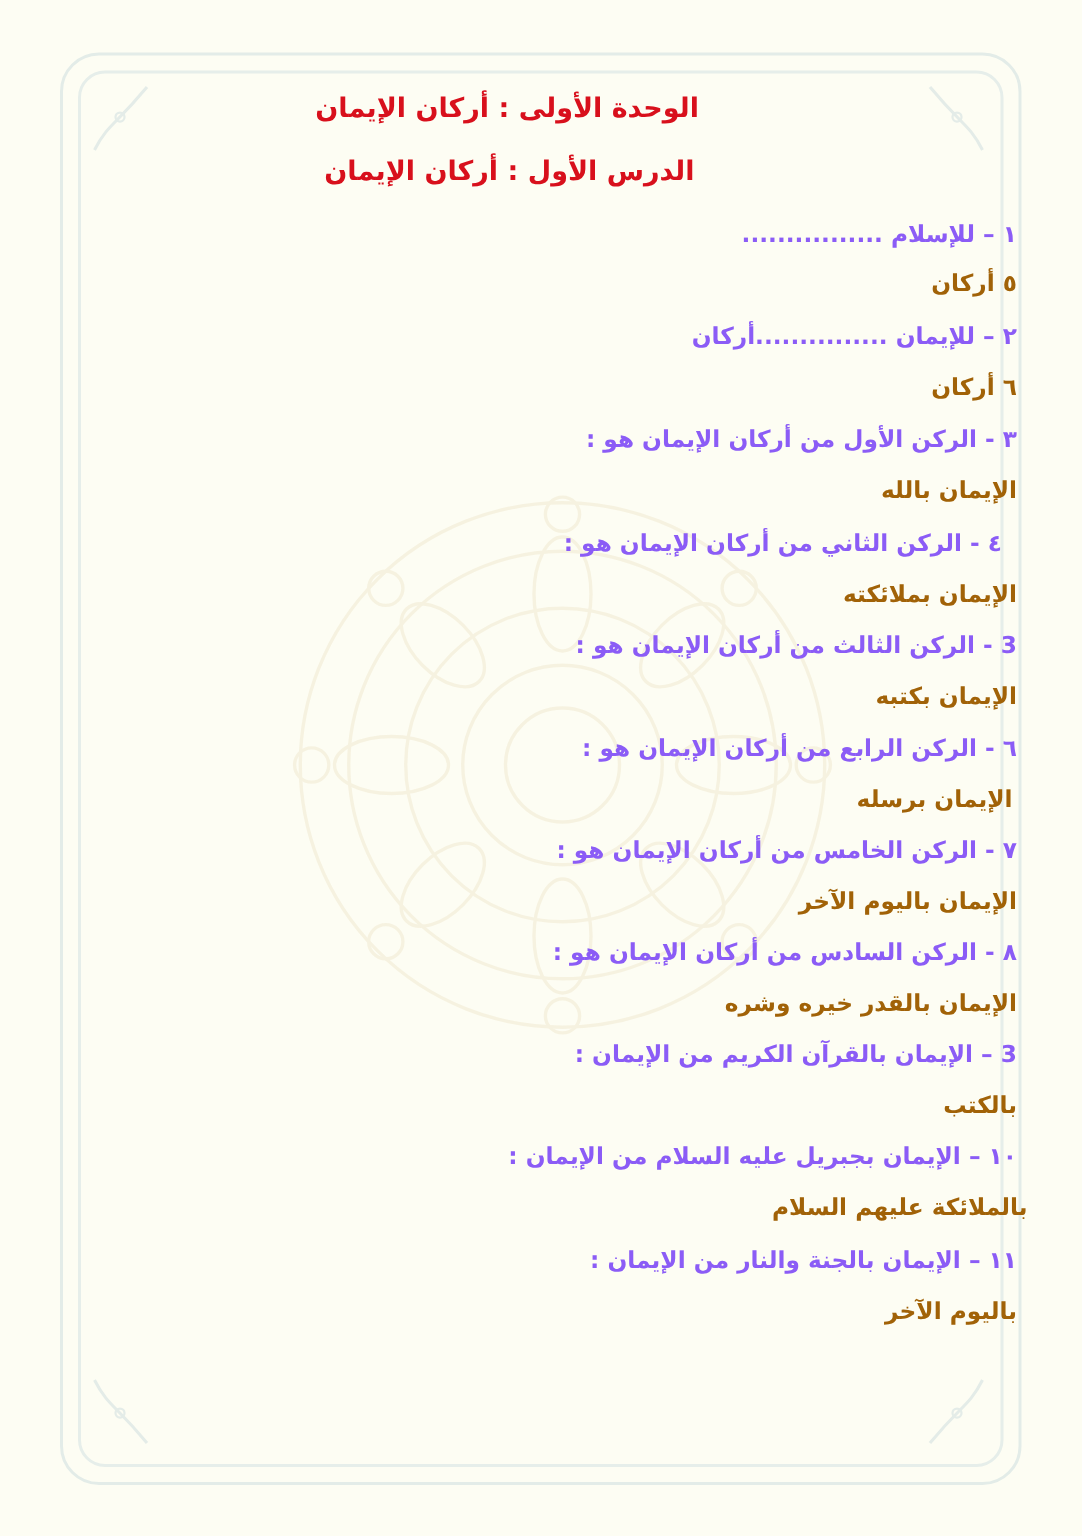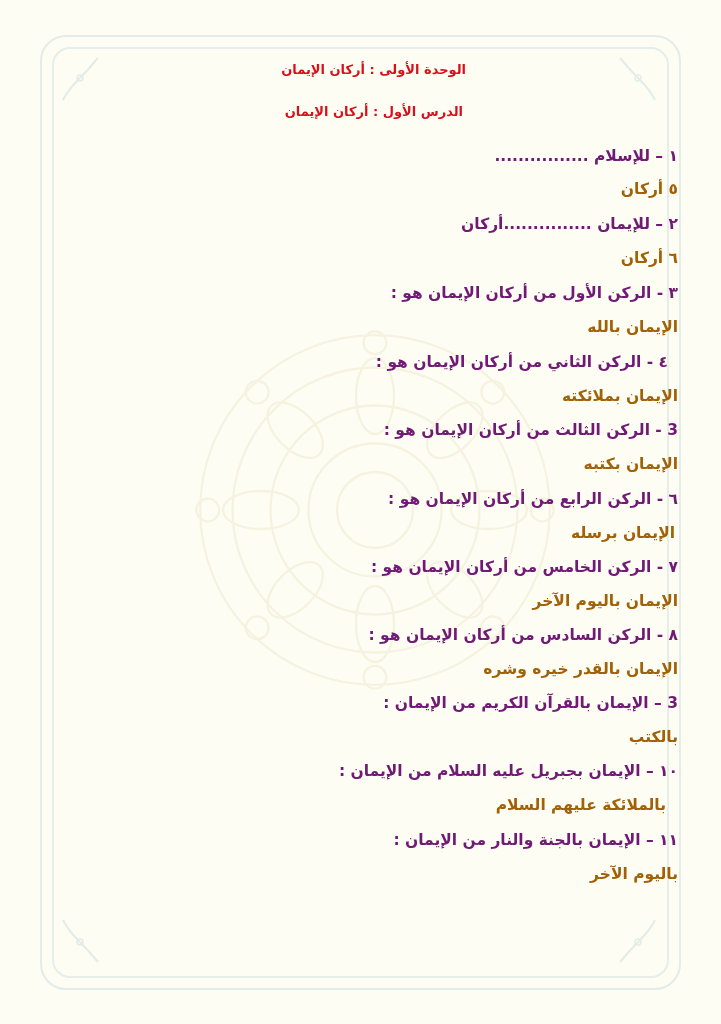--- a/index.html
+++ b/index.html
@@ -37,32 +37,32 @@
     .mandala {
       position: absolute;
       left: 185px; top: 320px;
       width: 380px; height: 380px;
       opacity: 0.55;
     }
     .title {
       position: absolute;
       font-weight: bold;
       color: #d8101c;
-      font-size: 13px;
+      font-size: 18px;
       white-space: nowrap;
     }
     .line {
       position: absolute;
       right: 21px;
       white-space: nowrap;
       font-weight: bold;
       font-size: 15.5px;
       direction: rtl;
     }
-    .q { color: #701a75; text-align: center; }
+    .q { color: #8b5cf6; text-align: center; }
     .a { color: #a16207; }
   </style>
 </head>
 <body>
 
 <div class="frame-outer"></div>
 <div class="frame-inner"></div>
 
 <svg class="corner-deco" style="left:58px;top:50px;" viewBox="0 0 60 60">
   <path d="M40 8 C30 20, 25 25, 20 30 C15 35, 10 40, 5 50" stroke="#e4ece8" stroke-width="2" fill="none"></path>
@@ -136,17 +136,17 @@
   <div class="line q" style="right:43px; top:558px;">٧ - الركن الخامس من أركان الإيمان هو :</div>
   <div class="line a" style="right:43px; top:592px;">الإيمان باليوم الآخر</div>
 
   <div class="line q" style="right:43px; top:626px;">٨ - الركن السادس من أركان الإيمان هو :</div>
   <div class="line a" style="right:43px; top:660px;">الإيمان بالقدر خيره وشره</div>
 
   <div class="line q" style="right:43px; top:694px;">3 – الإيمان بالقرآن الكريم من الإيمان :</div>
   <div class="line a" style="right:43px; top:728px;margin-left:17px;">بالكتب</div>
 
   <div class="line q" style="right:43px; top:762px;">١٠ – الإيمان بجبريل عليه السلام من الإيمان :</div>
-  <div class="line a" style="right:55px; top:796px;text-align:right;">بالملائكة عليهم السلام</div>
+  <div class="line a" style="right:36px; top:796px;text-align:right;">بالملائكة عليهم السلام</div>
 
   <div class="line q" style="right:43px; top:831px;margin-left:40px;">١١ – الإيمان بالجنة والنار من الإيمان :</div>
   <div class="line a" style="right:43px; top:865px;">باليوم الآخر</div>
 </div>
 
 </body></html>

